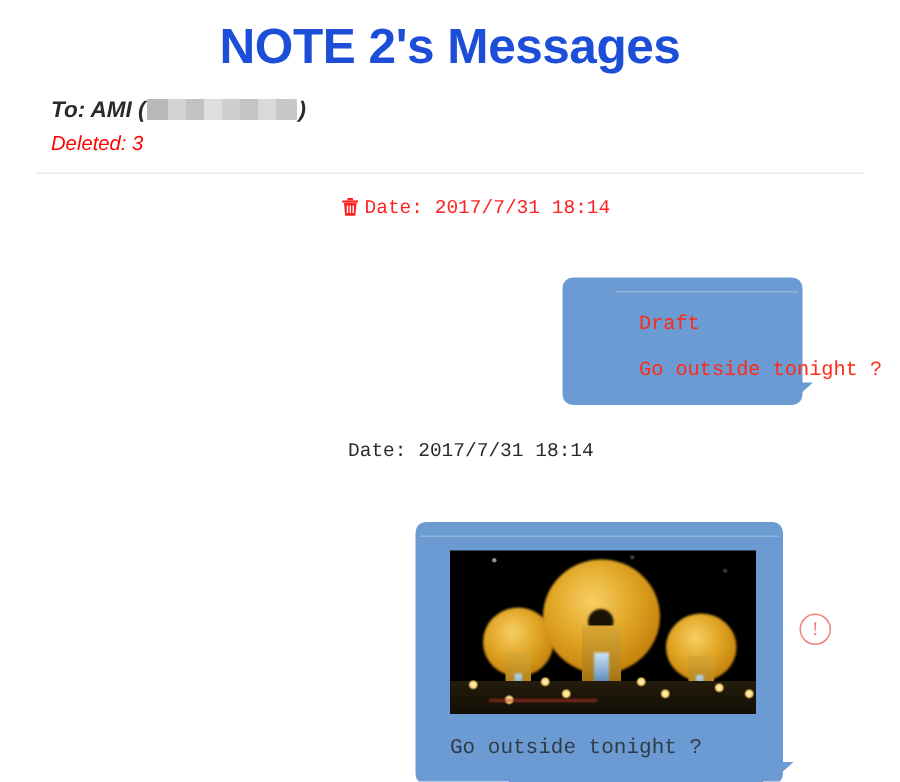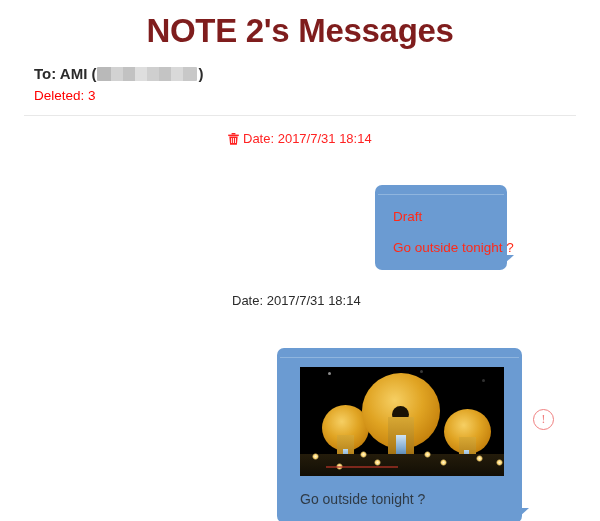--- a/index.html
+++ b/index.html
@@ -14,29 +14,30 @@
     color: #333333;
     overflow: hidden;
     position: relative;
   }
 
   
   .page-title {
     text-align: center;
     font-size: 33px;
     font-weight: bold;
-    color: #7f1d1d;
+    color: #1d4ed8;
     letter-spacing: -0.3px;
     margin: 11px 0 0 0;
     line-height: 40px;
   }
 
   
   .summary {
     margin: 12px 0 0 34px;
+    font-style: italic;
   }
   .summary-to {
     font-size: 15px;
     font-weight: bold;
     color: #2b2b2b;
     line-height: 22px;
     white-space: nowrap;
   }
   .redaction {
     display: inline-block;
@@ -65,20 +66,21 @@
 
   .divider {
     height: 1px;
     background: #e8e8e8;
     margin: 9px 24px 0 24px;
   }
 
   
   .message-block {
     position: relative;
+    font-family: Liberation Mono, monospace;
   }
   .msg-date {
     font-size: 13px;
     line-height: 18px;
     color: #2b2b2b;
     margin-left: 232px;
     padding-top: 14px;
     white-space: nowrap;
   }
   .msg-date.is-deleted {
@@ -119,23 +121,24 @@
     height: 1px;
     background: #8fb5de;
     margin: 0 3px;
   }
 
   
   .bubble-draft {
     position: absolute;
     left: 375px;
     top: 37px;
-    width: 132px;
+    width: 160px;
     height: 85px;
     padding-top: 9px;
+    padding-left: 33px;
   }
   .draft-text {
     color: #ff2a18;
     font-size: 13.5px;
     line-height: 17px;
     padding: 13px 0 0 18px;
   }
   .draft-body {
     color: #ff2a18;
     font-size: 13.5px;

